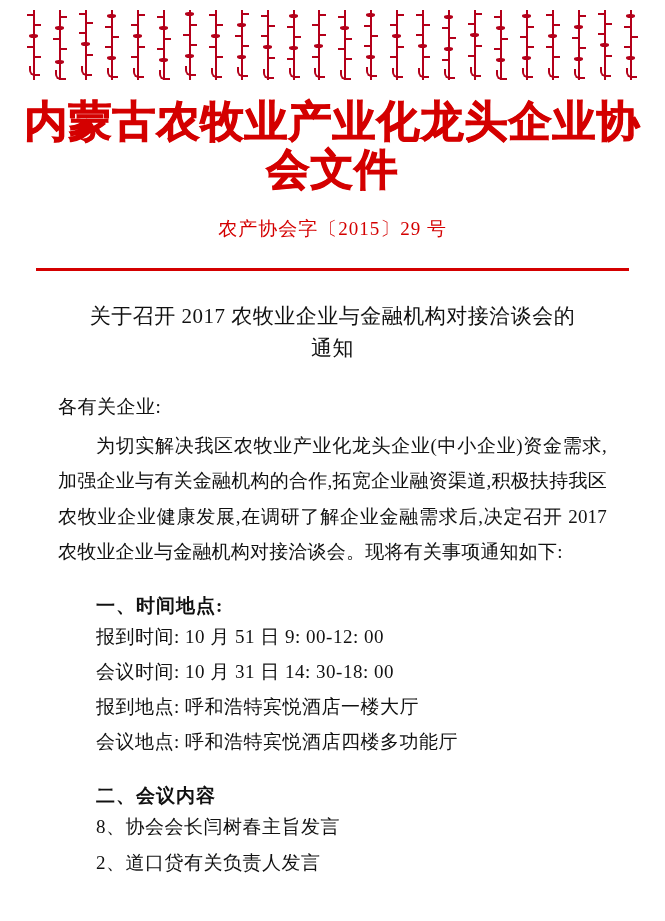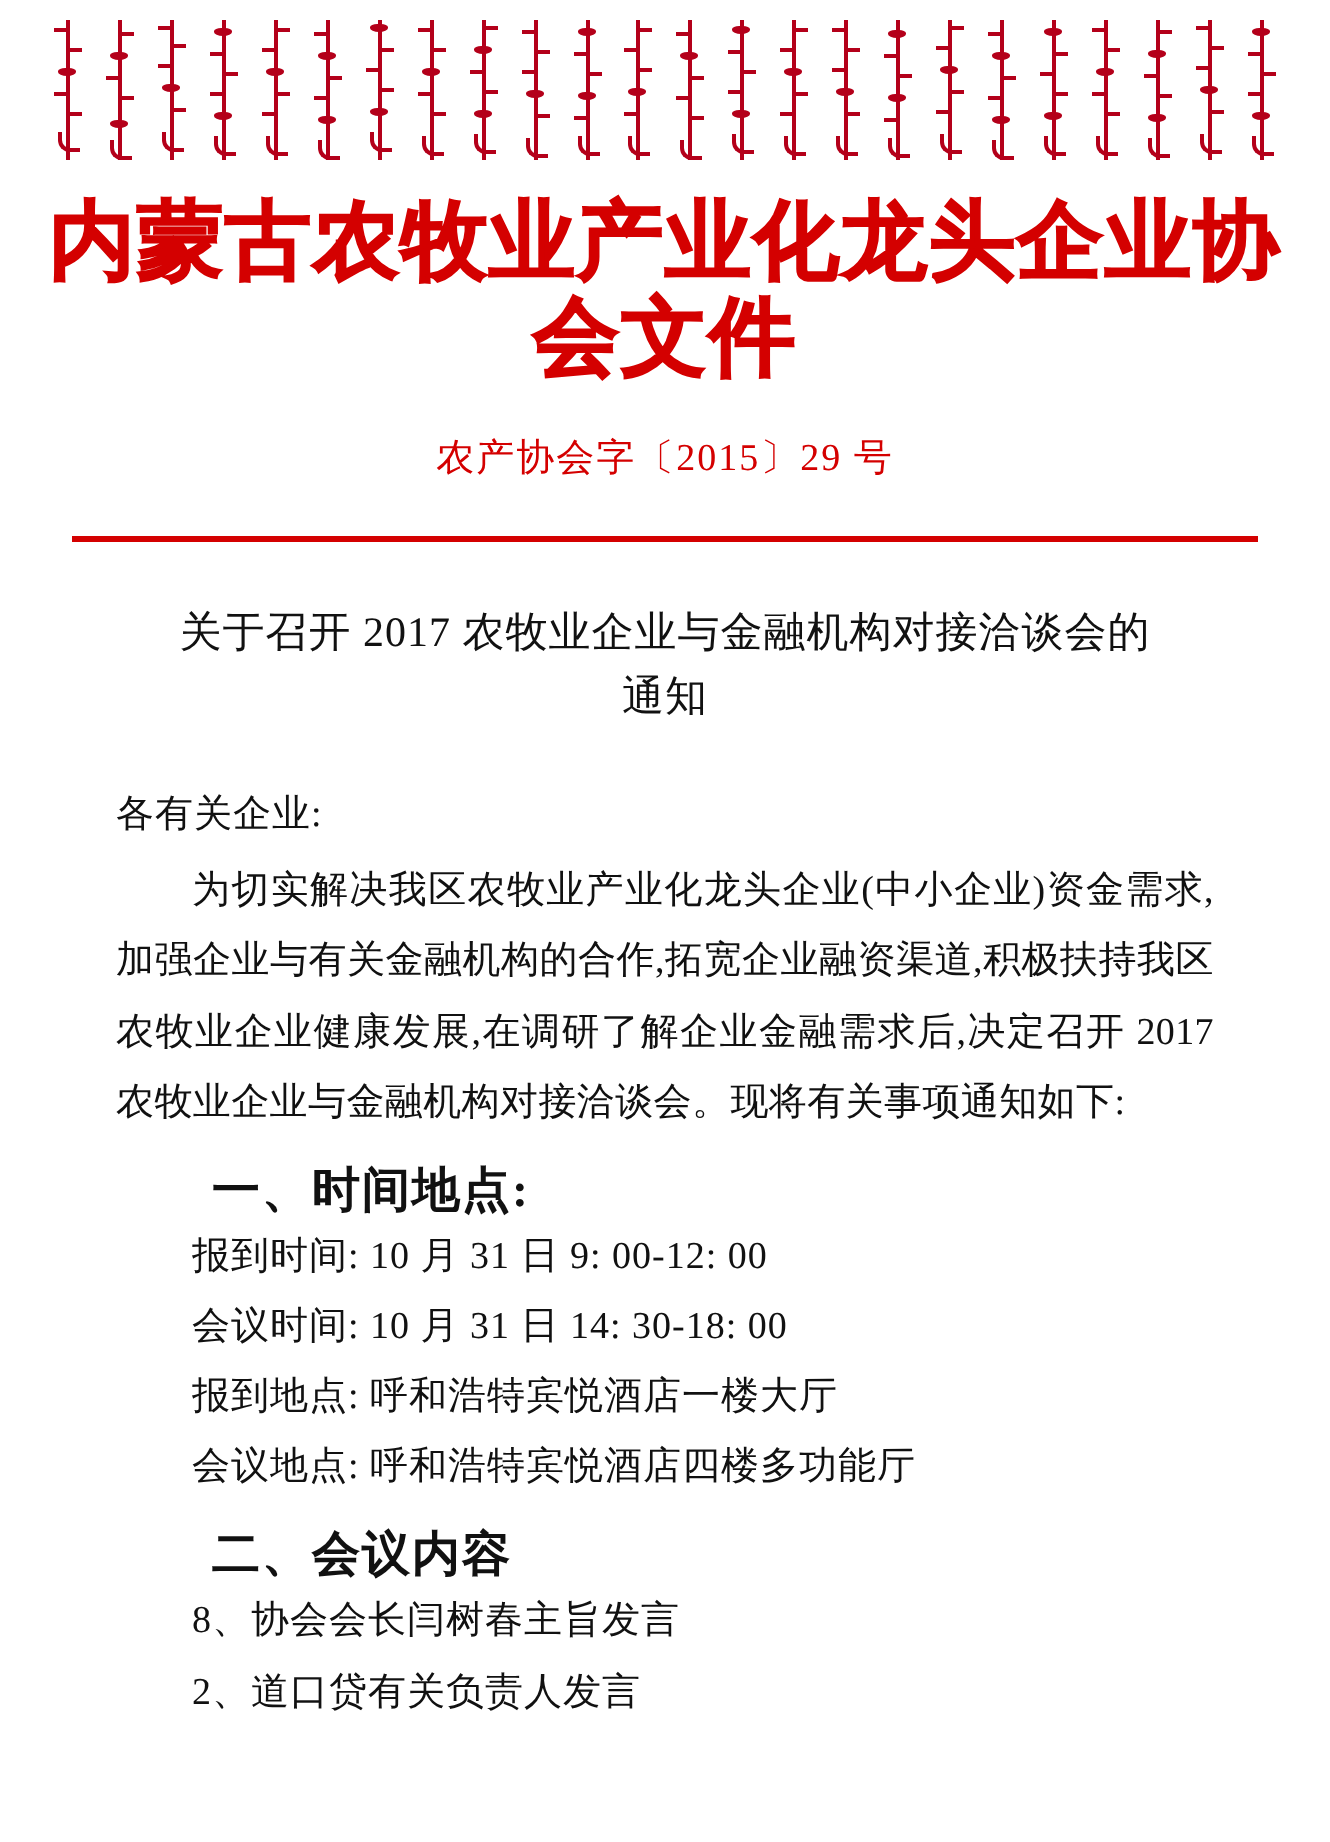--- a/index.html
+++ b/index.html
@@ -123,23 +123,23 @@
   p.para {
     font-size: 19px;
     line-height: 1.85;
     text-align: justify;
     text-justify: inter-ideograph;
     text-indent: 2em;
     margin: 8px 0 0 0;
     letter-spacing: 0.2px;
   }
   .section-heading {
-    font-size: 24px;
+    font-size: 19px;
     font-weight: bold;
-    margin-top: 10px;
+    margin-top: 24px;
     text-indent: 2em;
     letter-spacing: 1px;
   }
   .line-item {
     font-size: 19px;
     line-height: 1.85;
     text-indent: 2em;
     letter-spacing: 0.5px;
   }
 </style>
@@ -379,21 +379,21 @@
       <div>关于召开 2017 农牧业企业与金融机构对接洽谈会的</div>
       <div>通知</div>
     </div>
 
     <div class="salutation">各有关企业:</div>
 
     <p class="para">为切实解决我区农牧业产业化龙头企业(中小企业)资金需求,加强企业与有关金融机构的合作,拓宽企业融资渠道,积极扶持我区农牧业企业健康发展,在调研了解企业金融需求后,决定召开 2017 农牧业企业与金融机构对接洽谈会。现将有关事项通知如下:</p>
 
     <div class="section-heading">一、时间地点:</div>
 
-    <div class="line-item">报到时间: 10 月 31 日 9: 00-12: 00</div>
+    <div class="line-item">报到时间: 10 月 51 日 9: 00-12: 00</div>
     <div class="line-item">会议时间: 10 月 31 日 14: 30-18: 00</div>
     <div class="line-item">报到地点: 呼和浩特宾悦酒店一楼大厅</div>
     <div class="line-item">会议地点: 呼和浩特宾悦酒店四楼多功能厅</div>
 
     <div class="section-heading">二、会议内容</div>
 
     <div class="line-item">8、协会会长闫树春主旨发言</div>
     <div class="line-item">2、道口贷有关负责人发言</div>
 
   </div>

